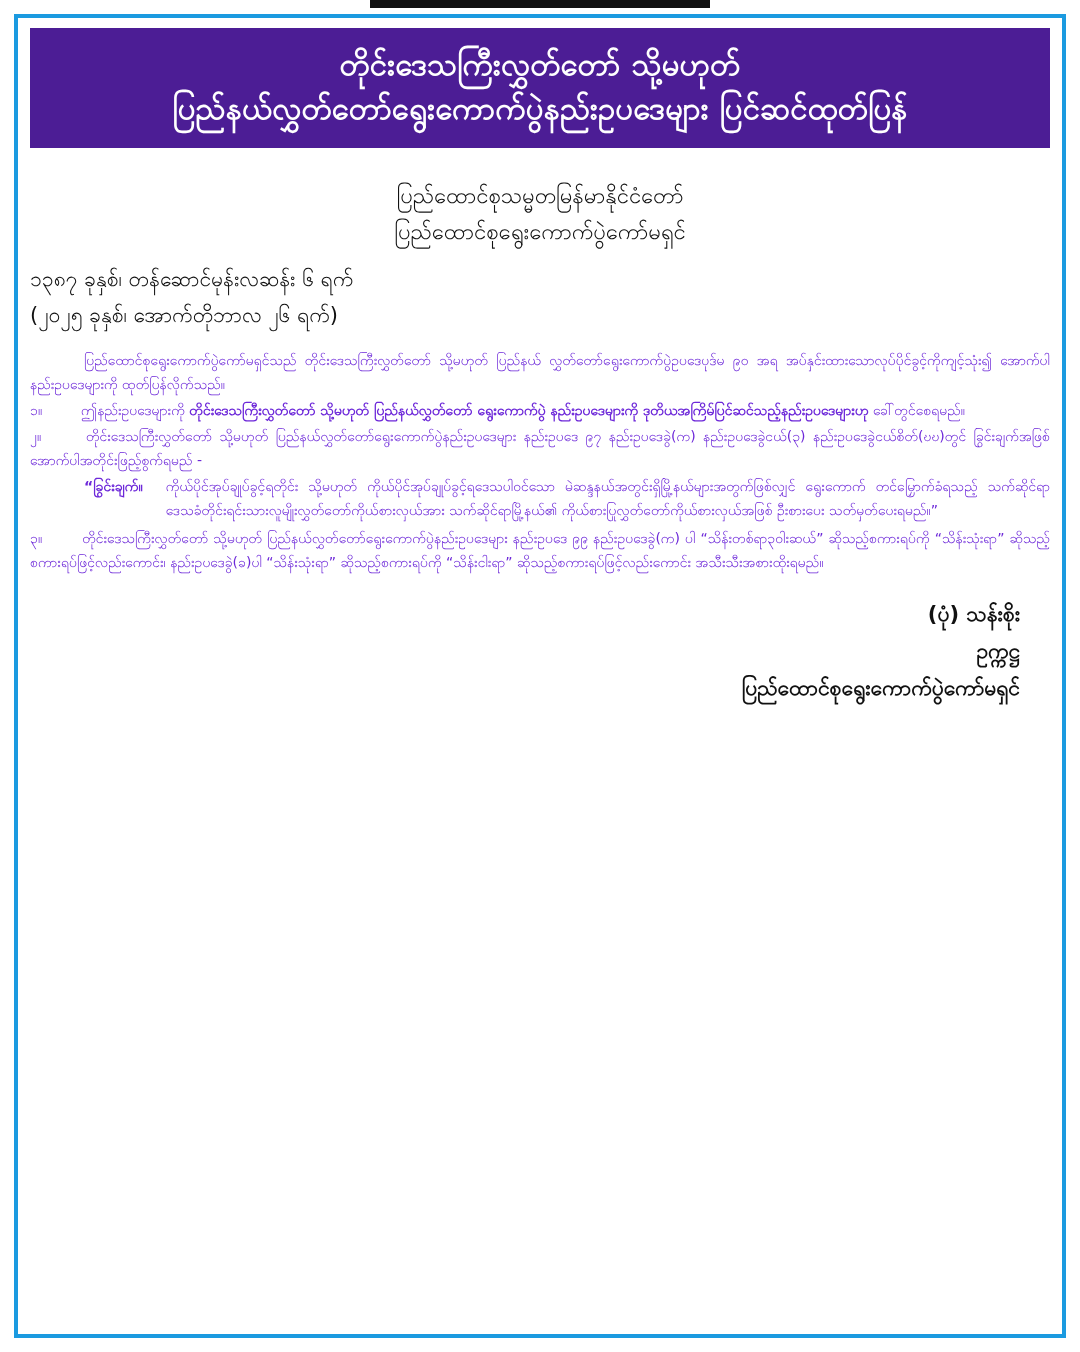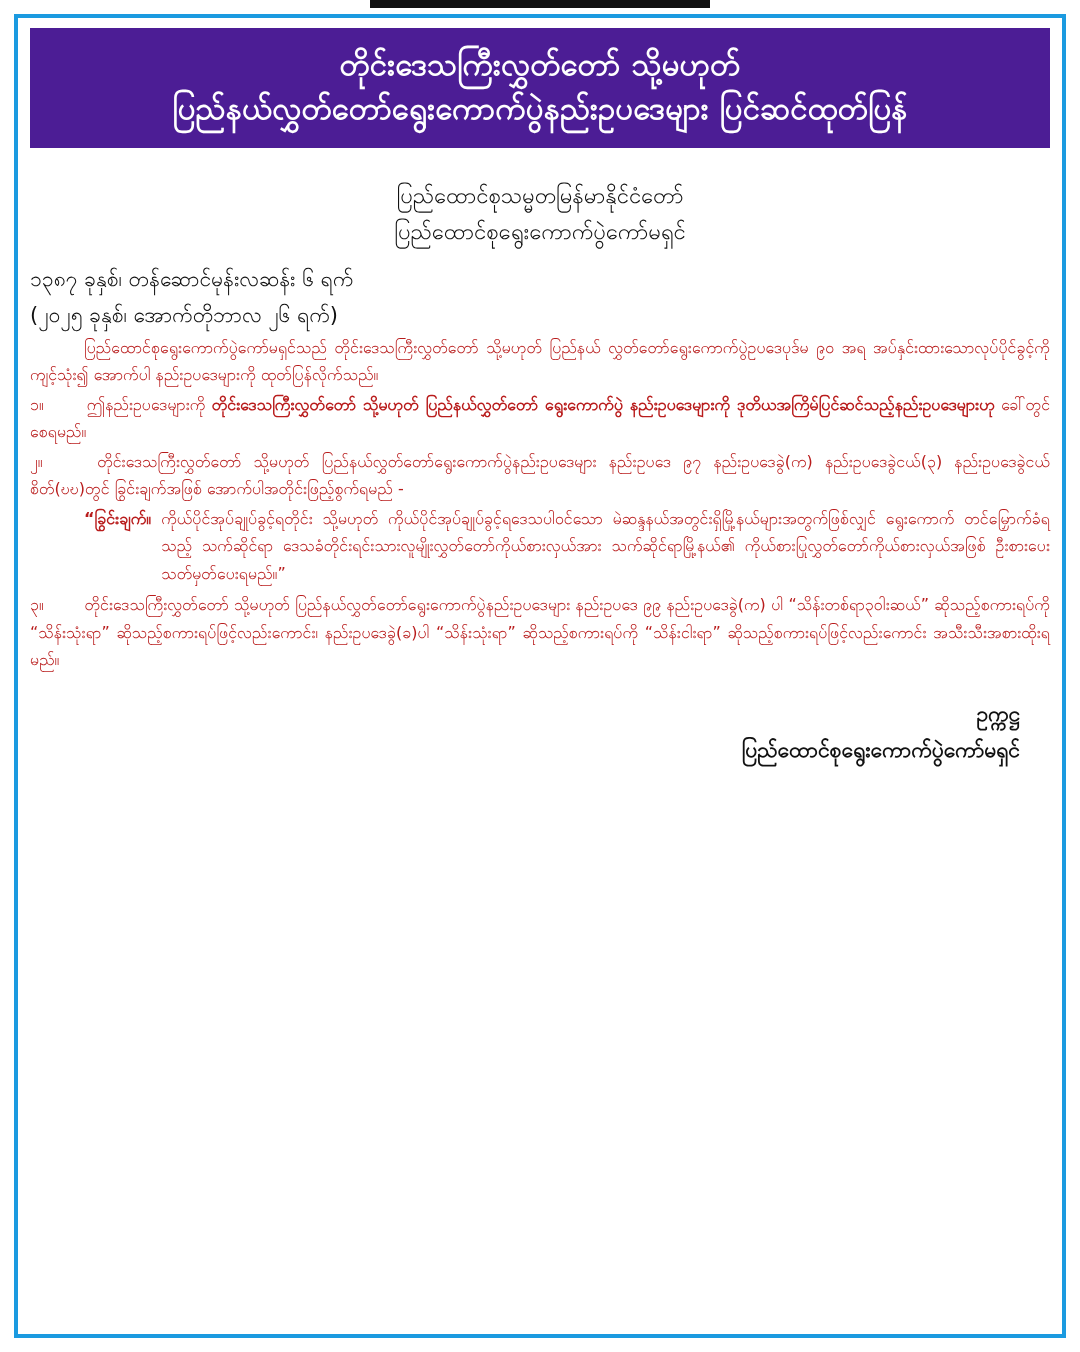--- a/index.html
+++ b/index.html
@@ -69,43 +69,44 @@
   }
   .date-block {
     margin-top: 12px;
     color: #111111;
   }
   .date-block .l {
     font-size: 21px;
     line-height: 1.72;
   }
   .body-text {
-    color: #b91c1c;
-    font-size: 16px;
+    margin-top: 14px;
+    color: #6d28d9;
+    font-size: 14px;
     line-height: 1.72;
     text-align: justify;
     text-justify: inter-word;
   }
   .para {
     margin-bottom: 2px;
   }
   .indent {
     text-indent: 54px;
   }
   .num {
     display: inline;
   }
   .bold {
     font-weight: bold;
   }
   .exception {
     margin-top: 2px;
     margin-left: 54px;
     display: flex;
-    gap: 10px;
+    gap: 23px;
     text-align: justify;
     justify-content: center;
   }
   .exception .lbl {
     font-weight: bold;
     white-space: nowrap;
   }
   .exception .bdy {
     flex: 1;
     text-align: justify;
@@ -169,18 +170,19 @@
 
       <div class="para" style="margin-top:4px">
         <span class="num">၃။</span>
         <span style="display:inline-block;width:30px"></span>
         <span>တိုင်းဒေသကြီးလွှတ်တော် သို့မဟုတ် ပြည်နယ်လွှတ်တော်ရွေးကောက်ပွဲနည်းဥပဒေများ နည်းဥပဒေ ၉၉ နည်းဥပဒေခွဲ(က) ပါ “သိန်းတစ်ရာ၃၀ါးဆယ်” ဆိုသည့်စကားရပ်ကို “သိန်းသုံးရာ” ဆိုသည့်စကားရပ်ဖြင့်လည်းကောင်း၊ နည်းဥပဒေခွဲ(ခ)ပါ “သိန်းသုံးရာ” ဆိုသည့်စကားရပ်ကို “သိန်းငါးရာ” ဆိုသည့်စကားရပ်ဖြင့်လည်းကောင်း အသီးသီးအစားထိုးရမည်။</span>
       </div>
 
     </div>
 
     <div class="sign-block">
+      <div class="s1">(ပုံ) သန်းစိုး</div>
       <div class="s2">ဥက္ကဋ္ဌ</div>
       <div class="s3">ပြည်ထောင်စုရွေးကောက်ပွဲကော်မရှင်</div>
     </div>
 
   </div>
 </div>
 
 </body></html>

